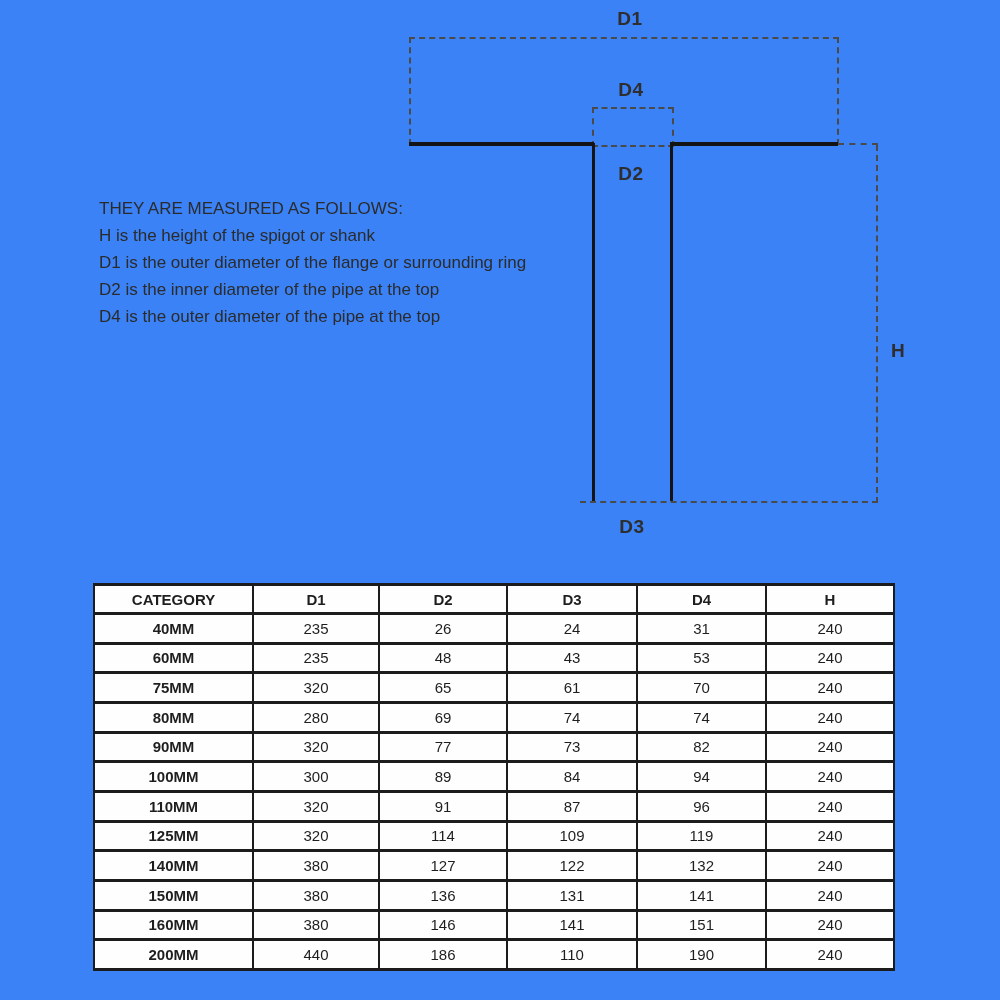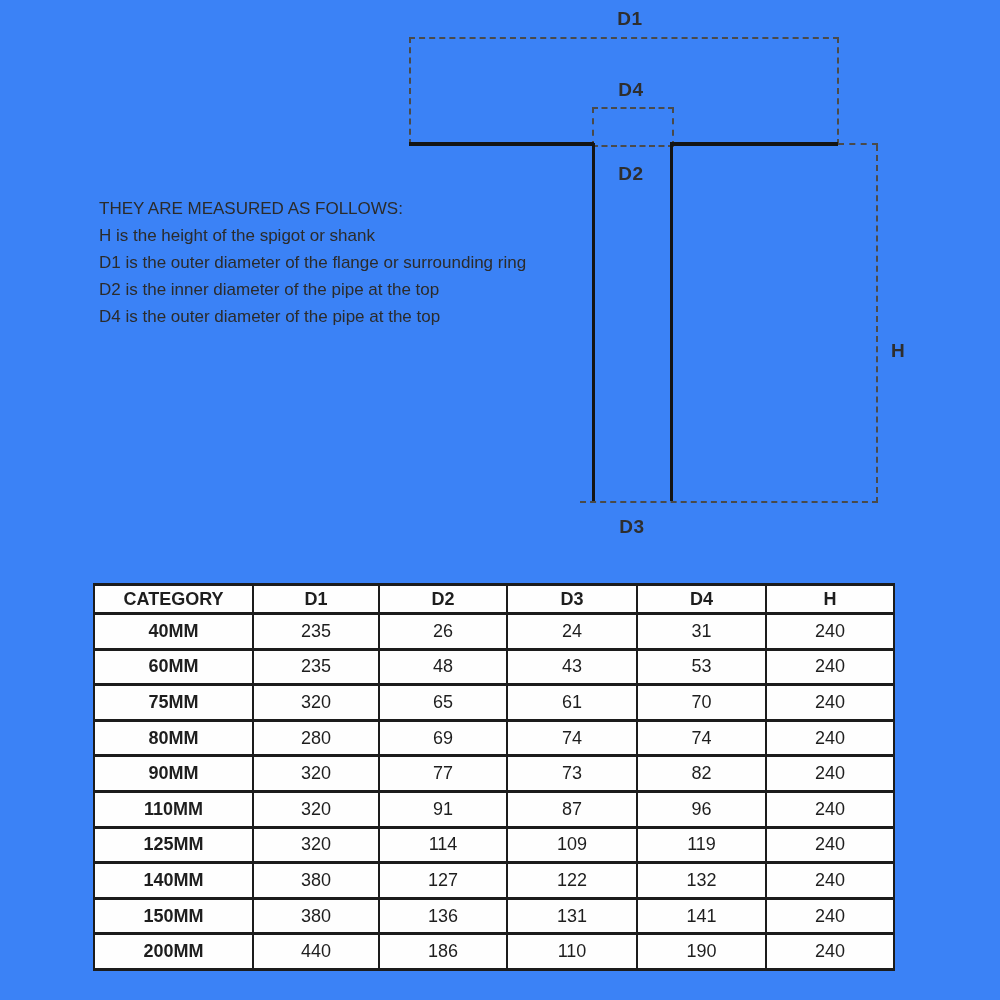--- a/index.html
+++ b/index.html
@@ -53,21 +53,21 @@
 
   
   .spec-table {
     position: absolute;
     left: 93px;
     top: 583px;
     width: 800px;
     height: 388px;
     border-collapse: collapse;
     table-layout: fixed;
-    font-size: 18px;
+    font-size: 15px;
     color: #1e1e1e;
   }
   .spec-table th, .spec-table td {
     border: 2px solid #1c1c1c;
     border-top-width: 3px;
     border-bottom-width: 3px;
     text-align: center;
     vertical-align: middle;
     padding: 0;
     height: 26px;
@@ -167,20 +167,28 @@
         </tr>
         <tr>
           <td class="cat">90MM</td>
           <td>320</td>
           <td>77</td>
           <td>73</td>
           <td>82</td>
           <td>240</td>
         </tr>
         <tr>
+          <td class="cat">100MM</td>
+          <td>300</td>
+          <td>89</td>
+          <td>84</td>
+          <td>94</td>
+          <td>240</td>
+        </tr>
+        <tr>
           <td class="cat">110MM</td>
           <td>320</td>
           <td>91</td>
           <td>87</td>
           <td>96</td>
           <td>240</td>
         </tr>
         <tr>
           <td class="cat">125MM</td>
           <td>320</td>
@@ -199,20 +207,28 @@
         </tr>
         <tr>
           <td class="cat">150MM</td>
           <td>380</td>
           <td>136</td>
           <td>131</td>
           <td>141</td>
           <td>240</td>
         </tr>
         <tr>
+          <td class="cat">160MM</td>
+          <td>380</td>
+          <td>146</td>
+          <td>141</td>
+          <td>151</td>
+          <td>240</td>
+        </tr>
+        <tr>
           <td class="cat">200MM</td>
           <td>440</td>
           <td>186</td>
           <td>110</td>
           <td>190</td>
           <td>240</td>
         </tr>
       </tbody>
   </table>
 

